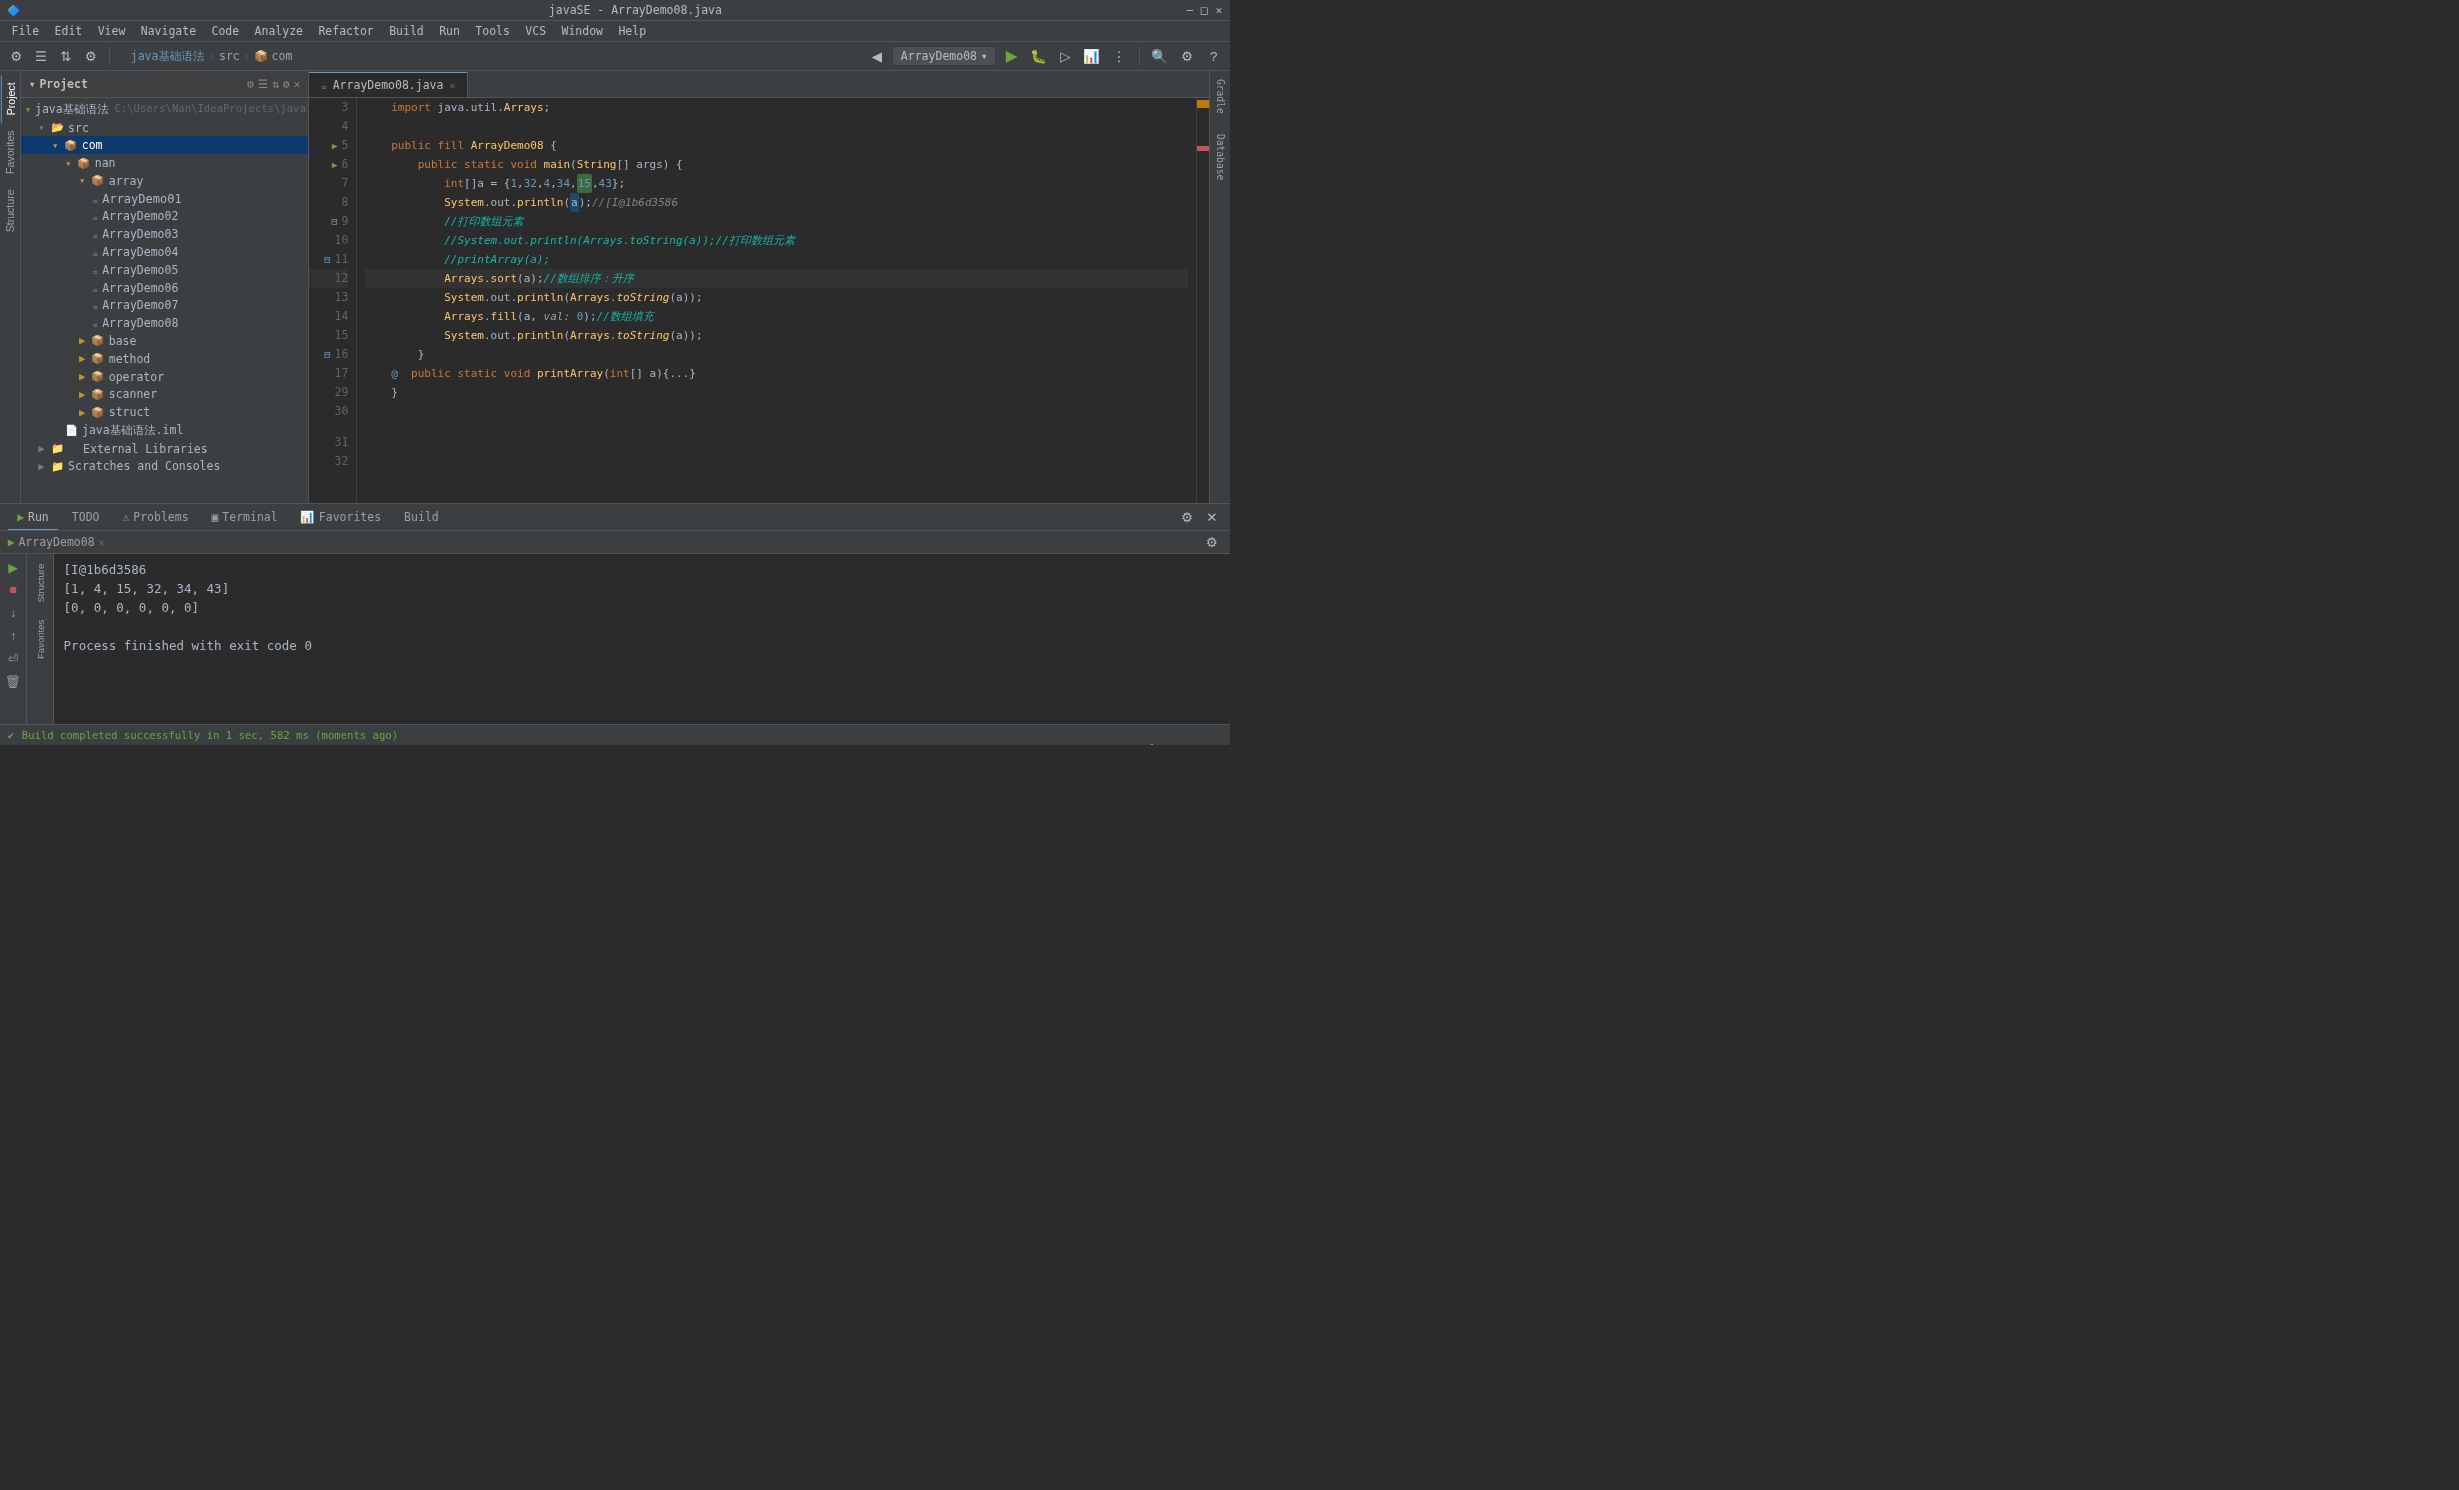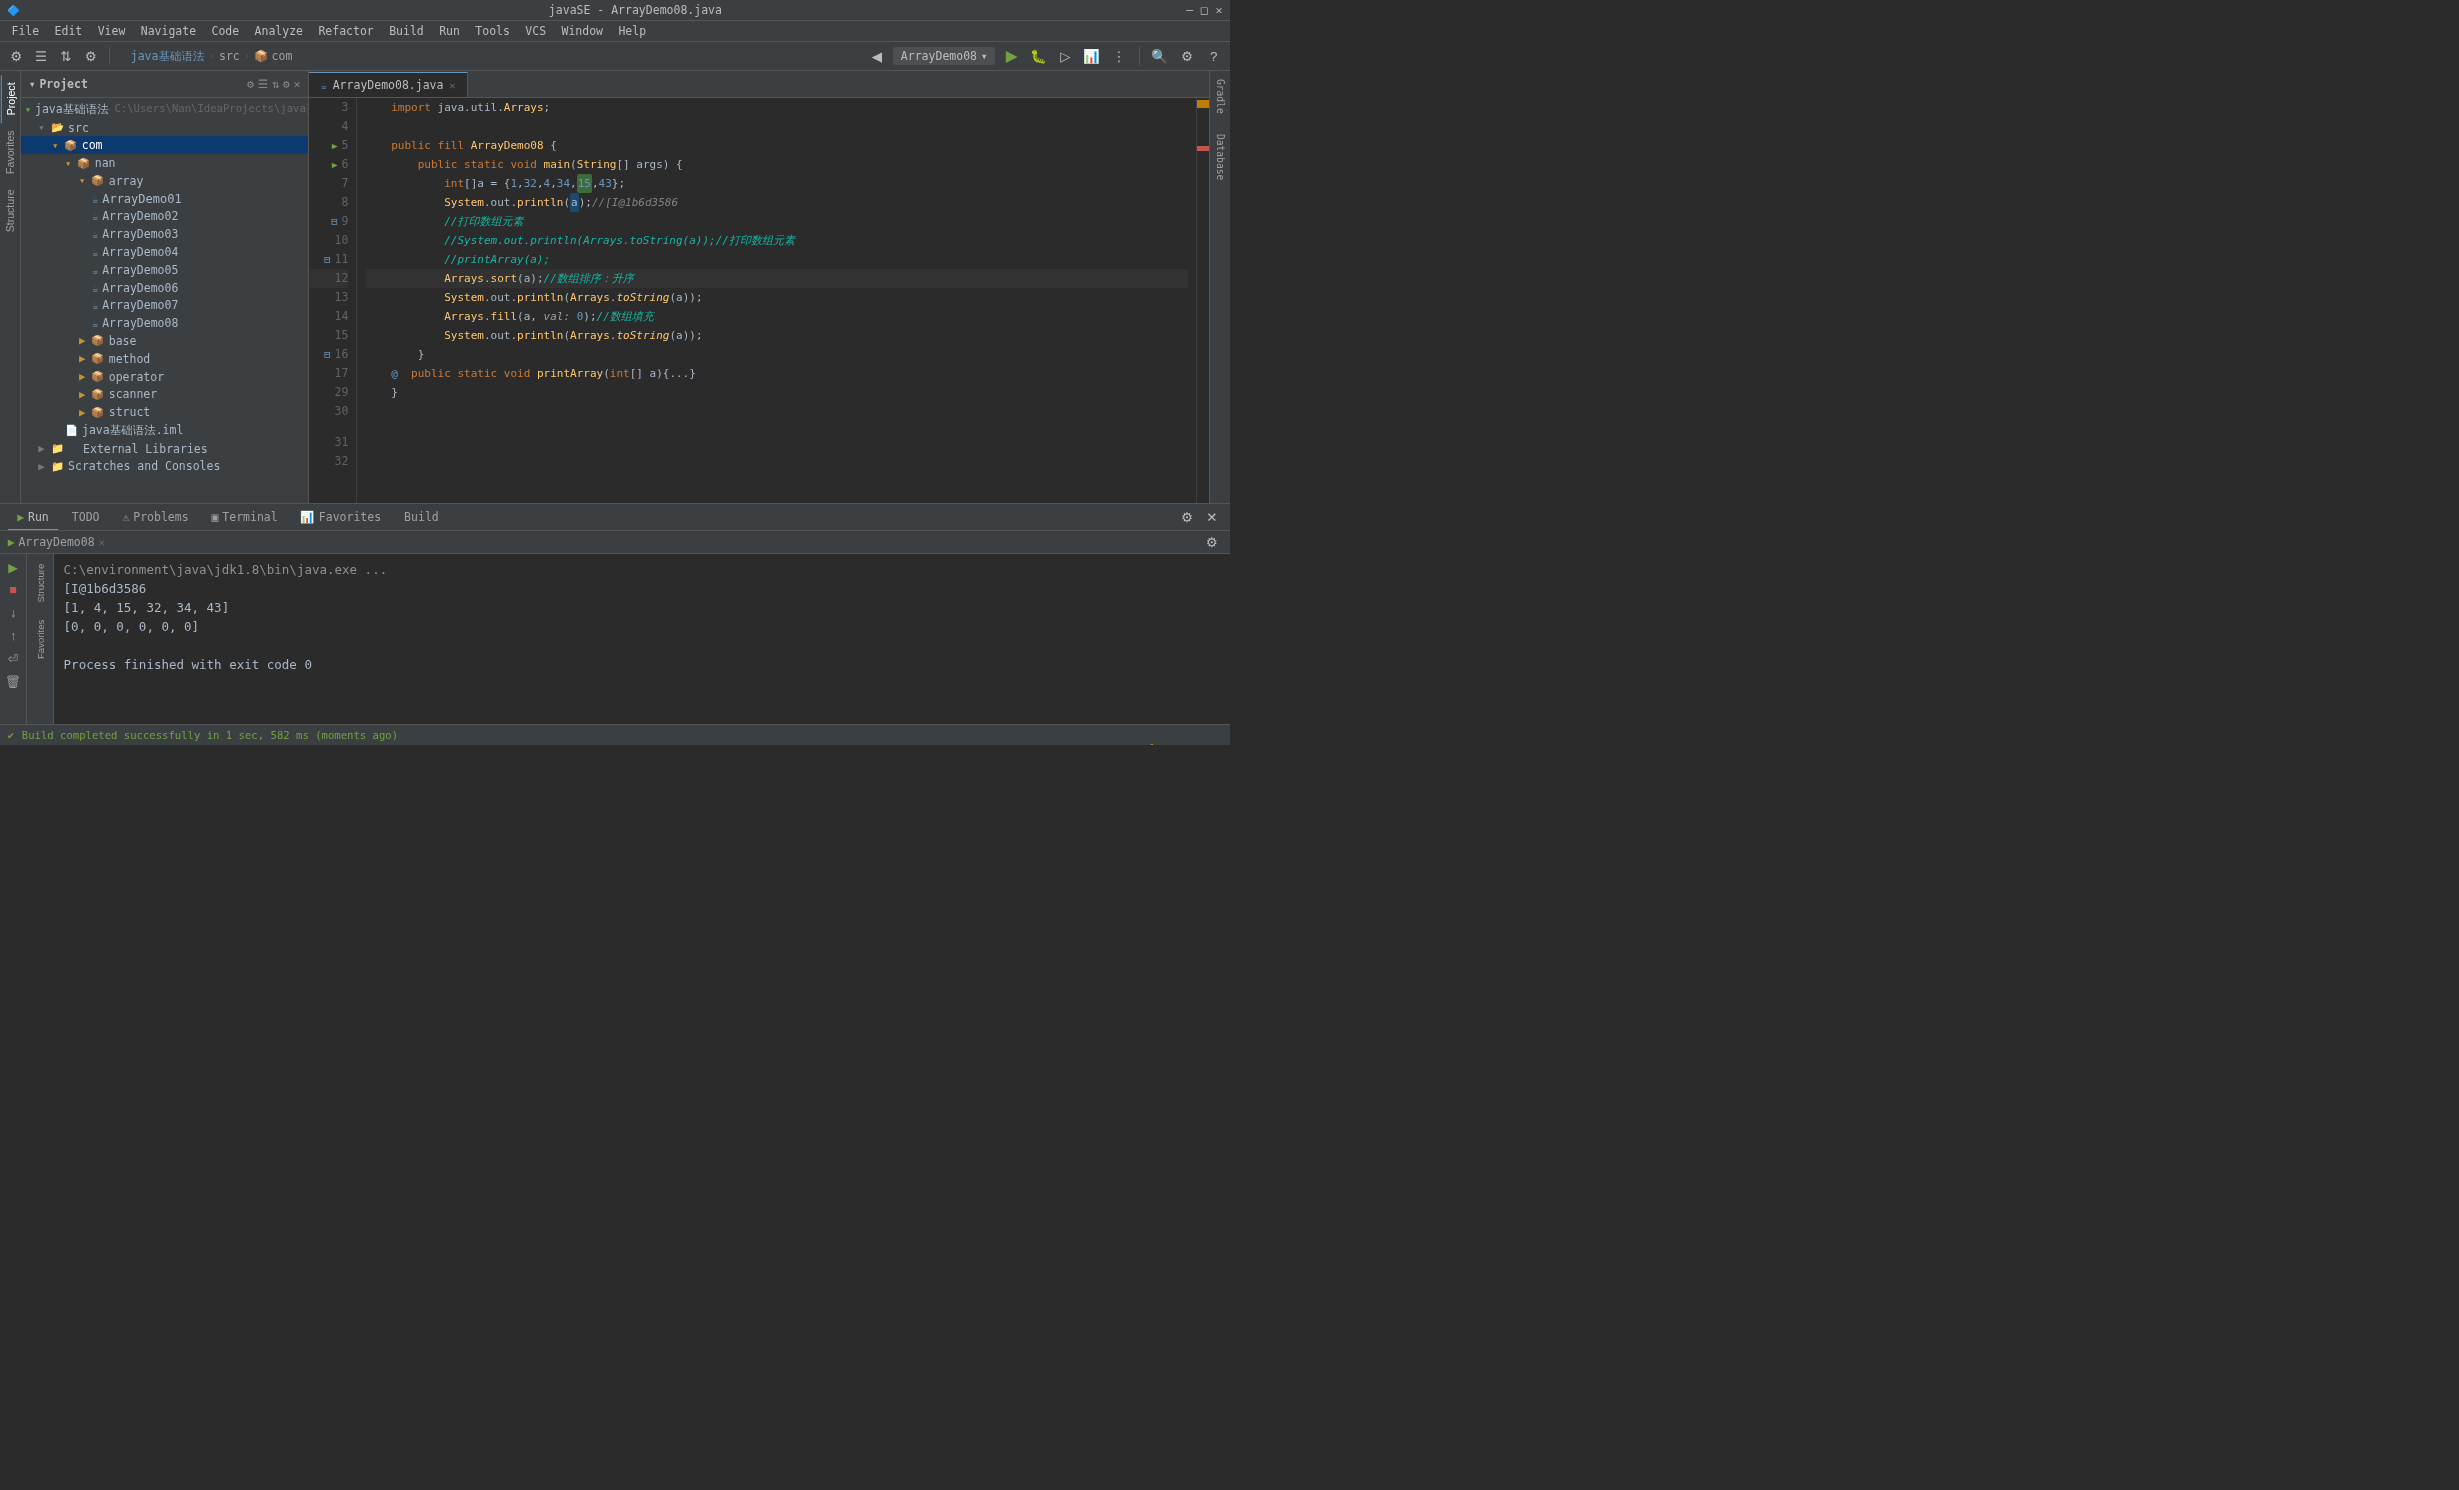--- a/index.html
+++ b/index.html
@@ -754,21 +754,20 @@
       <button class="run-ctrl-btn">↑</button>
       <button class="run-ctrl-btn">⏎</button>
       <button class="run-ctrl-btn">🗑</button>
     </div>
 
     <div id="bottom-left-controls">
       <div class="bottom-vert-tab" style="transform: rotate(180deg); writing-mode: vertical-rl;">Structure</div>
       <div class="bottom-vert-tab" style="transform: rotate(180deg); writing-mode: vertical-rl;">Favorites</div>
     </div>
     <div id="run-output">
-      <div class="run-cmd">C:\environment\java\jdk1.8\bin\java.exe ...</div>
       <div class="run-output-text">[I@1b6d3586</div>
       <div class="run-output-text">[1, 4, 15, 32, 34, 43]</div>
       <div class="run-output-text">[0, 0, 0, 0, 0, 0]</div>
       <div>&nbsp;</div>
       <div class="run-success">Process finished with exit code 0</div>
     </div>
   </div>
 </div>
 
 <div id="statusbar">

